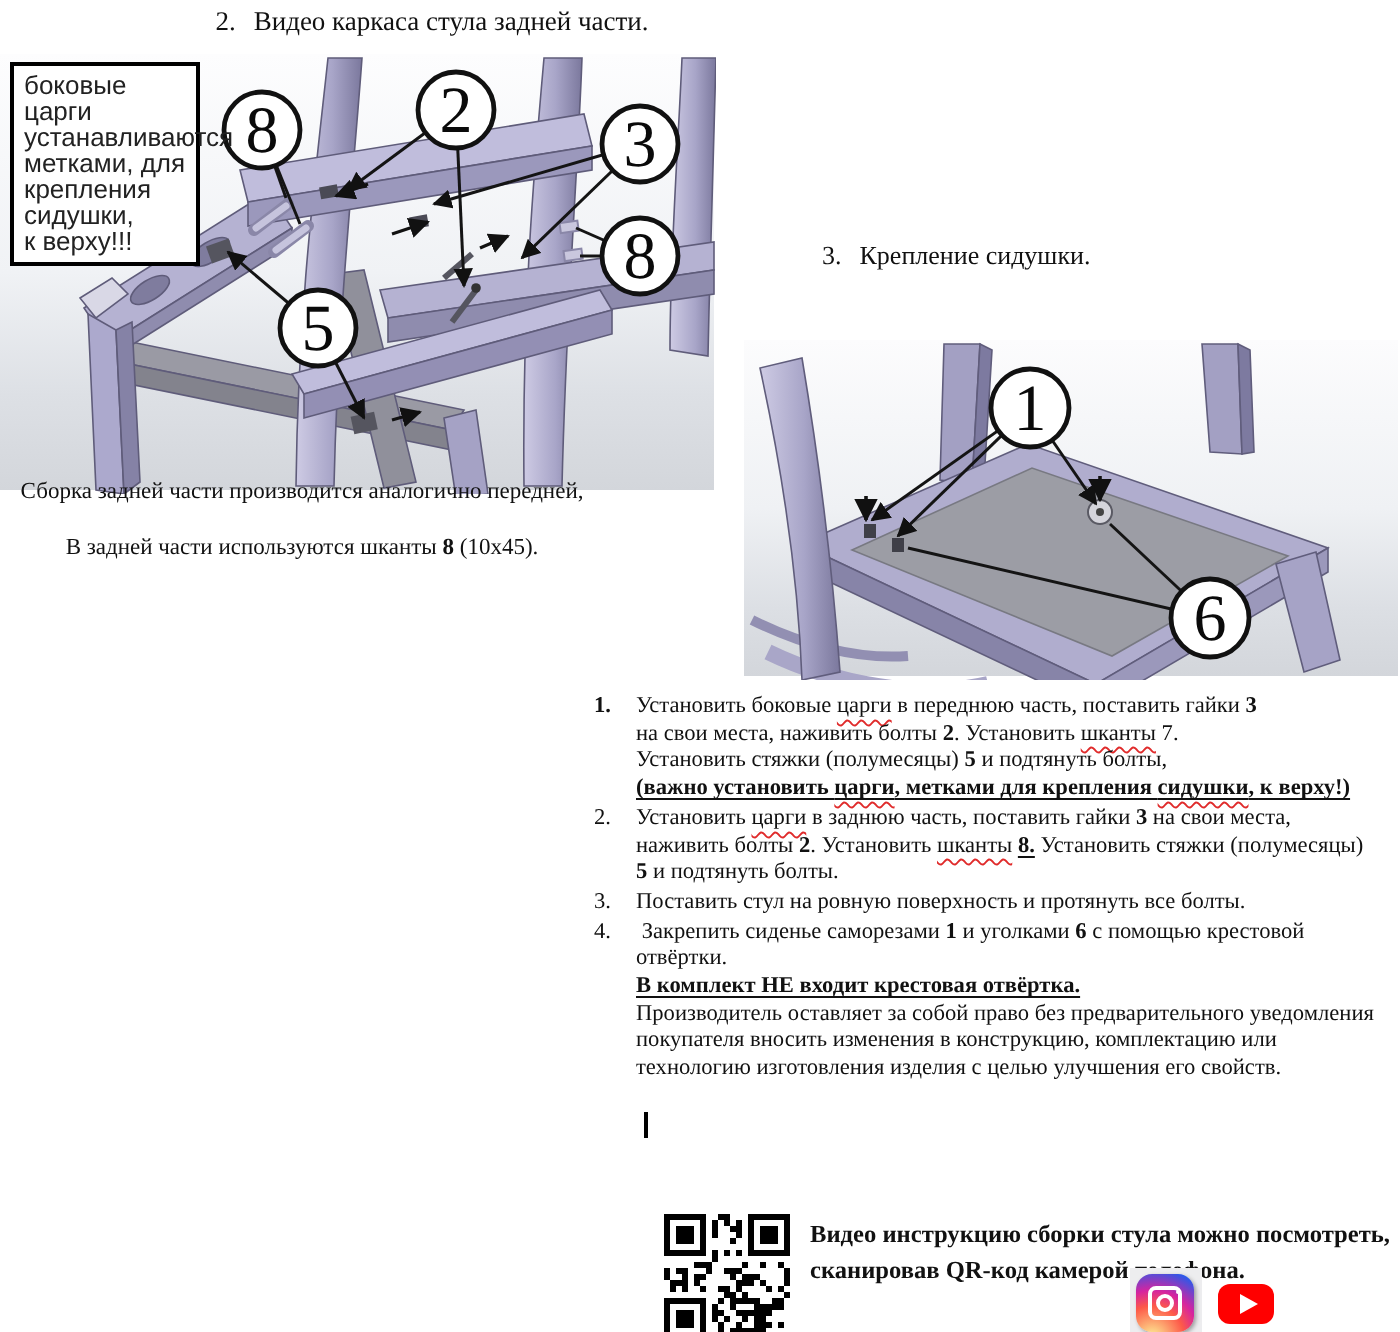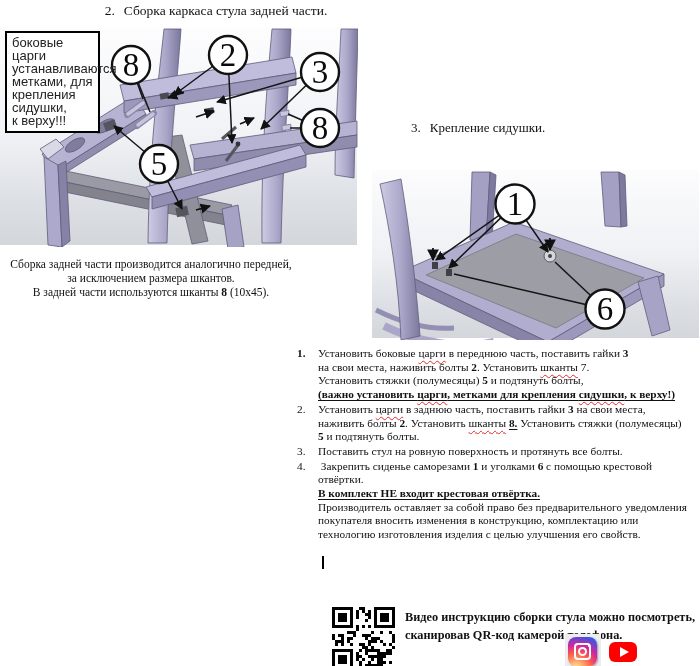--- a/index.html
+++ b/index.html
@@ -13,21 +13,21 @@
   .u .wavy{text-decoration-color:#e02b2b;}
   
   .h2{left:0;top:3px;width:432px;text-align:center;font-size:13.5px;}
   .h2 .gap,.h3 .gap{display:inline-block;width:9px;}
   .h3{left:411px;top:120px;font-size:13px;}
   
   .notebox{left:5px;top:31px;width:82px;background:#fff;border:2px solid #000;
            font-family:"Liberation Sans",sans-serif;font-size:13px;line-height:13px;
            padding:3px 4px 4px 5px;color:#222;}
   
-  .caption{left:0;top:258px;width:302px;text-align:center;font-size:11.5px;line-height:13.8px;}
+  .caption{left:0;top:240px;width:302px;text-align:center;font-size:11.5px;line-height:13.8px;}
   
   .instr{left:297px;top:347px;width:402px;font-size:11.3px;line-height:13.7px;}
   .li{display:flex;margin:0 0 1px 0;}
   .li .num{flex:none;width:21px;}
   .li .txt{flex:1;}
   
   .contact{left:320px;top:556px;width:400px;font-size:12px;line-height:15.3px;}
   .framebar{display:inline-block;width:2px;height:13px;background:#000;margin-left:2px;vertical-align:-2px;}
   
   .qrwrap{left:332px;top:607px;width:63px;height:59px;}
@@ -44,21 +44,21 @@
   .yt .tri{position:absolute;left:11px;top:5px;width:0;height:0;
            border-left:9px solid #fff;border-top:5px solid transparent;border-bottom:5px solid transparent;}
   svg text{font-family:"Liberation Serif",serif;fill:#0a0a0a;}
 </style>
 </head>
 <body>
 
 <div id="page">
 
   <div class="abs h2">
-    <span>2.</span><span class="gap"></span><span>Сборка каркаса стула задней части.</span>
+    <span>2.</span><span class="gap"></span><span>Видео каркаса стула задней части.</span>
   </div>
 
   <svg class="abs" style="left:0;top:23px" width="358" height="224" viewBox="0 0 358 224">
     <defs>
       <linearGradient id="bgL" x1="0" y1="0" x2="0" y2="1">
         <stop offset="0" stop-color="#fdfdfe"></stop>
           <stop offset="0.5" stop-color="#f0f2f5"></stop>
         <stop offset="0.78" stop-color="#dde0e5"></stop>
           <stop offset="1" stop-color="#d3d6db"></stop>
       </linearGradient>
@@ -145,21 +145,21 @@
       <circle cx="159" cy="141" r="19" fill="#fff" stroke="#111" stroke-width="2.4"></circle>
       <text x="159" y="152" text-anchor="middle" font-size="33">5</text>
     </g>
   </svg>
 
   <div class="abs notebox">
     <span><span>боковые царги</span><br><span>устанавливаются</span><br><span>метками, для</span><br><span>крепления сидушки,</span><br><span>к верху!!!</span></span>
   </div>
 
   <div class="abs caption">
-    <span><span>Сборка задней части производится аналогично передней,</span><br><span>за исключением размера шкантов.</span><br><span>В задней части используются шканты </span><span class="b">8</span><span> (10x45).</span></span>
+    <span><span>Сборка задней части производится аналогично передней,</span><br><br><span>В задней части используются шканты </span><span class="b">8</span><span> (10x45).</span></span>
   </div>
 
   <div class="abs h3">
     <span>3.</span><span class="gap"></span><span>Крепление сидушки.</span>
   </div>
 
   <svg class="abs" style="left:372px;top:170px" width="328" height="170" viewBox="0 0 328 170">
     <defs>
       <linearGradient id="bgR" x1="0" y1="0" x2="0" y2="1">
         <stop offset="0" stop-color="#fcfcfd"></stop>

